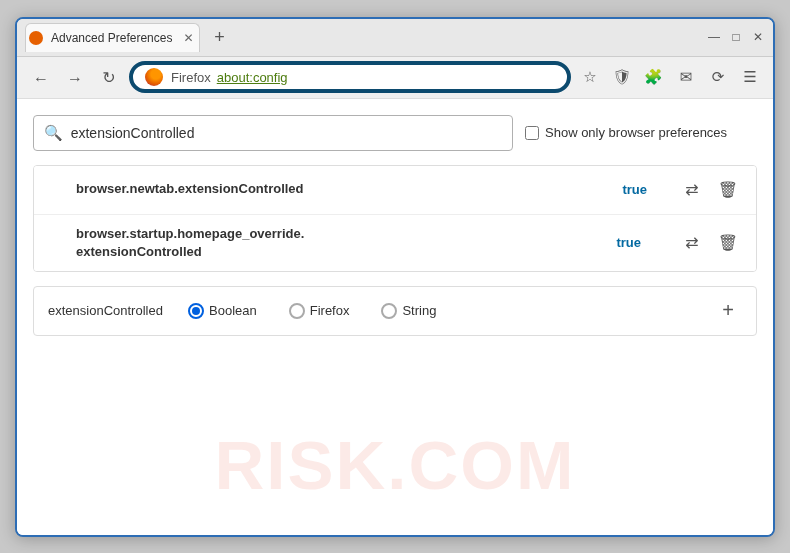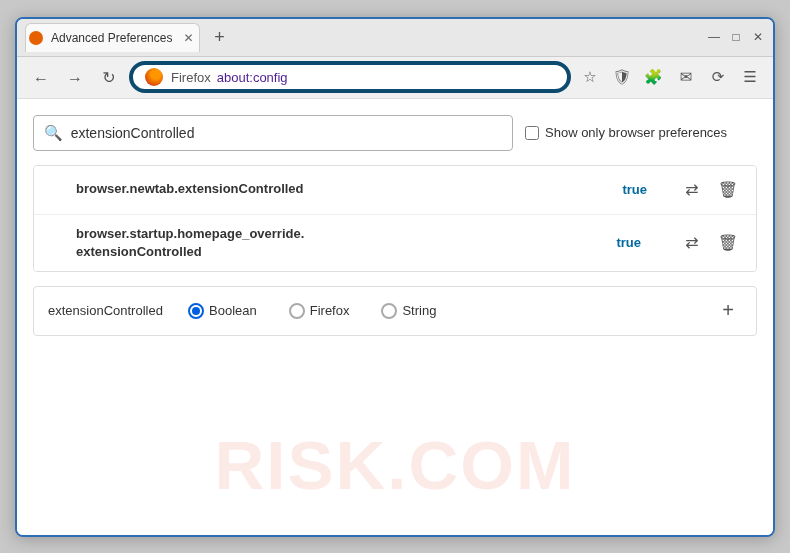--- a/index.html
+++ b/index.html
@@ -141,21 +141,22 @@
     .address-text {
       font-size: 13px;
       color: #333;
       display: flex;
       gap: 6px;
     }
     .address-browser-name {
       color: #555;
     }
     .address-url {
-      color: #4c1d95;
+      color: #4d7c0f;
+      text-decoration: underline;
     }
     .toolbar-icons {
       display: flex;
       align-items: center;
       gap: 6px;
     }
     .toolbar-icon {
       width: 26px;
       height: 26px;
       display: flex;

